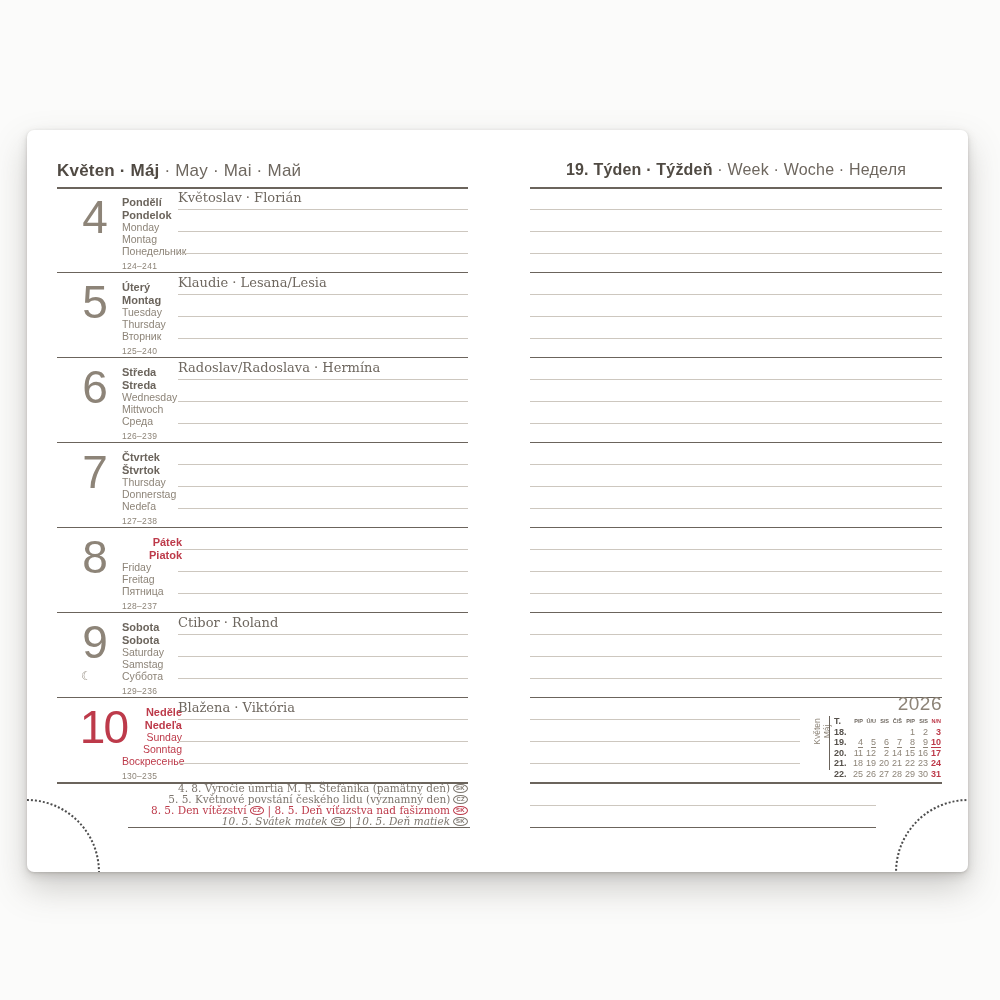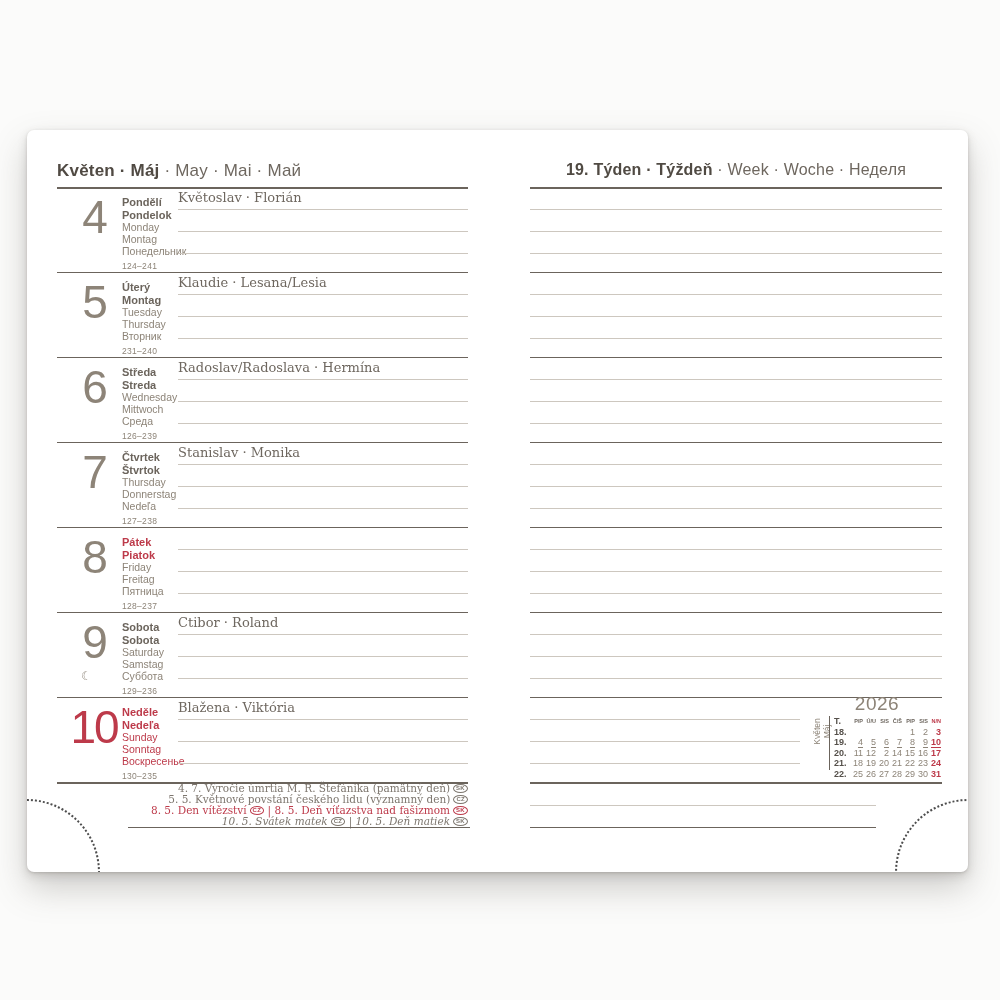--- a/index.html
+++ b/index.html
@@ -17,38 +17,38 @@
   .hrule{position:absolute;top:57px;left:0;right:0;height:1.5px;background:#6b645c;}
   .drule{position:absolute;height:1.5px;background:#6b645c;left:0;}
   .day-row{position:absolute;left:0;width:411px;height:85px;border-top:1.5px solid #6b645c;box-sizing:border-box;}
   .rblock{position:absolute;left:0;width:412px;height:85px;border-top:1.5px solid #6b645c;box-sizing:border-box;}
   .day-num{position:absolute;left:4px;top:3px;width:66px;text-align:center;
            font-size:46px;line-height:52px;color:#8d8478;letter-spacing:-2px;}
   .day-labels{position:absolute;left:65px;top:8px;width:60px;}
   .lb{font-size:10.5px;line-height:12px;color:#8d8478;white-space:nowrap;}
   .lb.b{font-weight:bold;font-size:11px;line-height:12.5px;color:#6b645c;}
   .range{font-size:8.5px;color:#8d8478;margin-top:4px;letter-spacing:.3px;}
-  .red{color:#bd3a4a !important;}
+  .red{color:#bd3a4a !important;text-align:right;}
   .namedays{position:absolute;left:121px;top:2px;right:2px;font-family:"DejaVu Serif",serif;
             font-size:13px;color:#6e675f;white-space:nowrap;}
   .lline{position:absolute;left:121px;right:0;height:1px;background:#cdc7bf;}
   .rpage .lline{left:0;}
   .moon{position:absolute;left:24px;top:56px;font-size:12px;color:#8d8478;}
   .notes{position:absolute;left:0;right:0;top:653px;}
   .note-line{position:absolute;right:0;height:11px;line-height:11px;white-space:nowrap;
              font-family:"DejaVu Serif",serif;font-size:10.5px;color:#7d766e;text-align:right;}
   .note-line.italic{font-style:italic;}
   .badge{display:inline-block;border:1px solid currentColor;border-radius:50%;
          font-family:"Liberation Sans",sans-serif;font-style:normal;font-size:6px;font-weight:bold;
          line-height:7px;padding:0 2px;vertical-align:2px;margin-left:3px;letter-spacing:.3px;}
   .bline-left{position:absolute;top:697px;left:71px;width:342px;height:1.2px;background:#6b645c;}
   .bline-right{position:absolute;top:697px;left:0;width:346px;height:1.2px;background:#6b645c;}
   .fline-right{position:absolute;top:675px;left:0;width:346px;height:1px;background:#cdc7bf;}
   .cal{position:absolute;top:564px;right:0;width:130px;height:80px;}
-  .cal-year{text-align:center;font-size:19px;color:#8d8478;letter-spacing:.5px;line-height:19px;}
+  .cal-year{text-align:right;font-size:19px;color:#8d8478;letter-spacing:.5px;line-height:19px;}
   .cal-month{position:absolute;left:-13px;top:28px;width:46px;transform:rotate(-90deg);
              text-align:center;font-size:8.5px;line-height:9.5px;color:#8d8478;}
   .cal-div{position:absolute;left:17px;top:22px;width:1px;height:54px;background:#6b645c;}
   .cal-grid{position:absolute;left:22px;top:22px;display:grid;
             grid-template-columns:17px repeat(7,13px);grid-auto-rows:10.6px;
             font-size:9px;line-height:10.6px;color:#8d8478;}
   .cg-wk{font-weight:bold;color:#55504a;text-align:left;}
   .cg-d{text-align:right;padding-right:1px;}
   .cg-h{font-size:5.5px;font-weight:bold;color:#6b645c;text-align:right;padding-right:1px;letter-spacing:0;}
   .cg-sun{color:#bd3a4a;font-weight:bold;}
@@ -83,21 +83,21 @@
             <div class="lline" style="top: 65px;"></div>
           </div>
           <div class="day-row" style="top: 142px;">
             <div class="day-num">5</div>
             <div class="day-labels">
               <div class="lb b">Úterý</div>
               <div class="lb b">Montag</div>
               <div class="lb">Tuesday</div>
               <div class="lb">Thursday</div>
               <div class="lb">Вторник</div>
-              <div class="range">231–240</div>
+              <div class="range">125–240</div>
             </div>
             <div class="namedays"><span>Klaudie · Lesana/Lesia</span></div>
             <div class="lline" style="top: 21px;"></div>
             <div class="lline" style="top: 43px;"></div>
             <div class="lline" style="top: 65px;"></div>
           </div>
           <div class="day-row" style="top: 227px;">
             <div class="day-num">6</div>
             <div class="day-labels">
               <div class="lb b">Středa</div>
@@ -115,21 +115,20 @@
           <div class="day-row" style="top: 312px;">
             <div class="day-num">7</div>
             <div class="day-labels">
               <div class="lb b">Čtvrtek</div>
               <div class="lb b">Štvrtok</div>
               <div class="lb">Thursday</div>
               <div class="lb">Donnerstag</div>
               <div class="lb">Nedeľa</div>
               <div class="range">127–238</div>
             </div>
-            <div class="namedays"><span>Stanislav · Monika</span></div>
             <div class="lline" style="top: 21px;"></div>
             <div class="lline" style="top: 43px;"></div>
             <div class="lline" style="top: 65px;"></div>
           </div>
           <div class="day-row" style="top: 397px;">
             <div class="day-num">8</div>
             <div class="day-labels">
               <div class="lb b red">Pátek</div>
               <div class="lb b red">Piatok</div>
               <div class="lb">Friday</div>
@@ -168,21 +167,21 @@
               <div class="range">130–235</div>
             </div>
             <div class="namedays"><span>Blažena · Viktória</span></div>
             <div class="lline" style="top: 21px;"></div>
             <div class="lline" style="top: 43px;"></div>
             <div class="lline" style="top: 65px;"></div>
           </div>
         </div>
       <div class="drule" style="top:652px;width:411px;"></div>
       <div class="notes" id="footer-notes">
-          <div class="note-line" style="top: 0px;"><span>4. 7. Výročie úmrtia M. R. Štefánika (pamätný deň)</span><span class="badge">SK</span></div>
+          <div class="note-line" style="top: 0px;"><span>4. 8. Výročie úmrtia M. R. Štefánika (pamätný deň)</span><span class="badge">SK</span></div>
           <div class="note-line" style="top: 11px;"><span>5. 5. Květnové povstání českého lidu (významný den)</span><span class="badge">CZ</span></div>
           <div class="note-line red" style="top: 22px;"><span>8. 5. Den vítězství</span><span class="badge">CZ</span><span> | </span><span>8. 5. Deň víťazstva nad fašizmom</span><span class="badge">SK</span></div>
           <div class="note-line italic" style="top: 33px;"><span>10. 5. Svátek matek</span><span class="badge">CZ</span><span> | </span><span>10. 5. Deň matiek</span><span class="badge">SK</span></div>
         </div>
       <div class="bline-left"></div>
     </div>
 
     <div class="rpage">
       <div class="hdr"><b>19. Týden · Týždeň</b><span> · Week · Woche · Неделя</span></div>
       <div class="hrule"></div>

